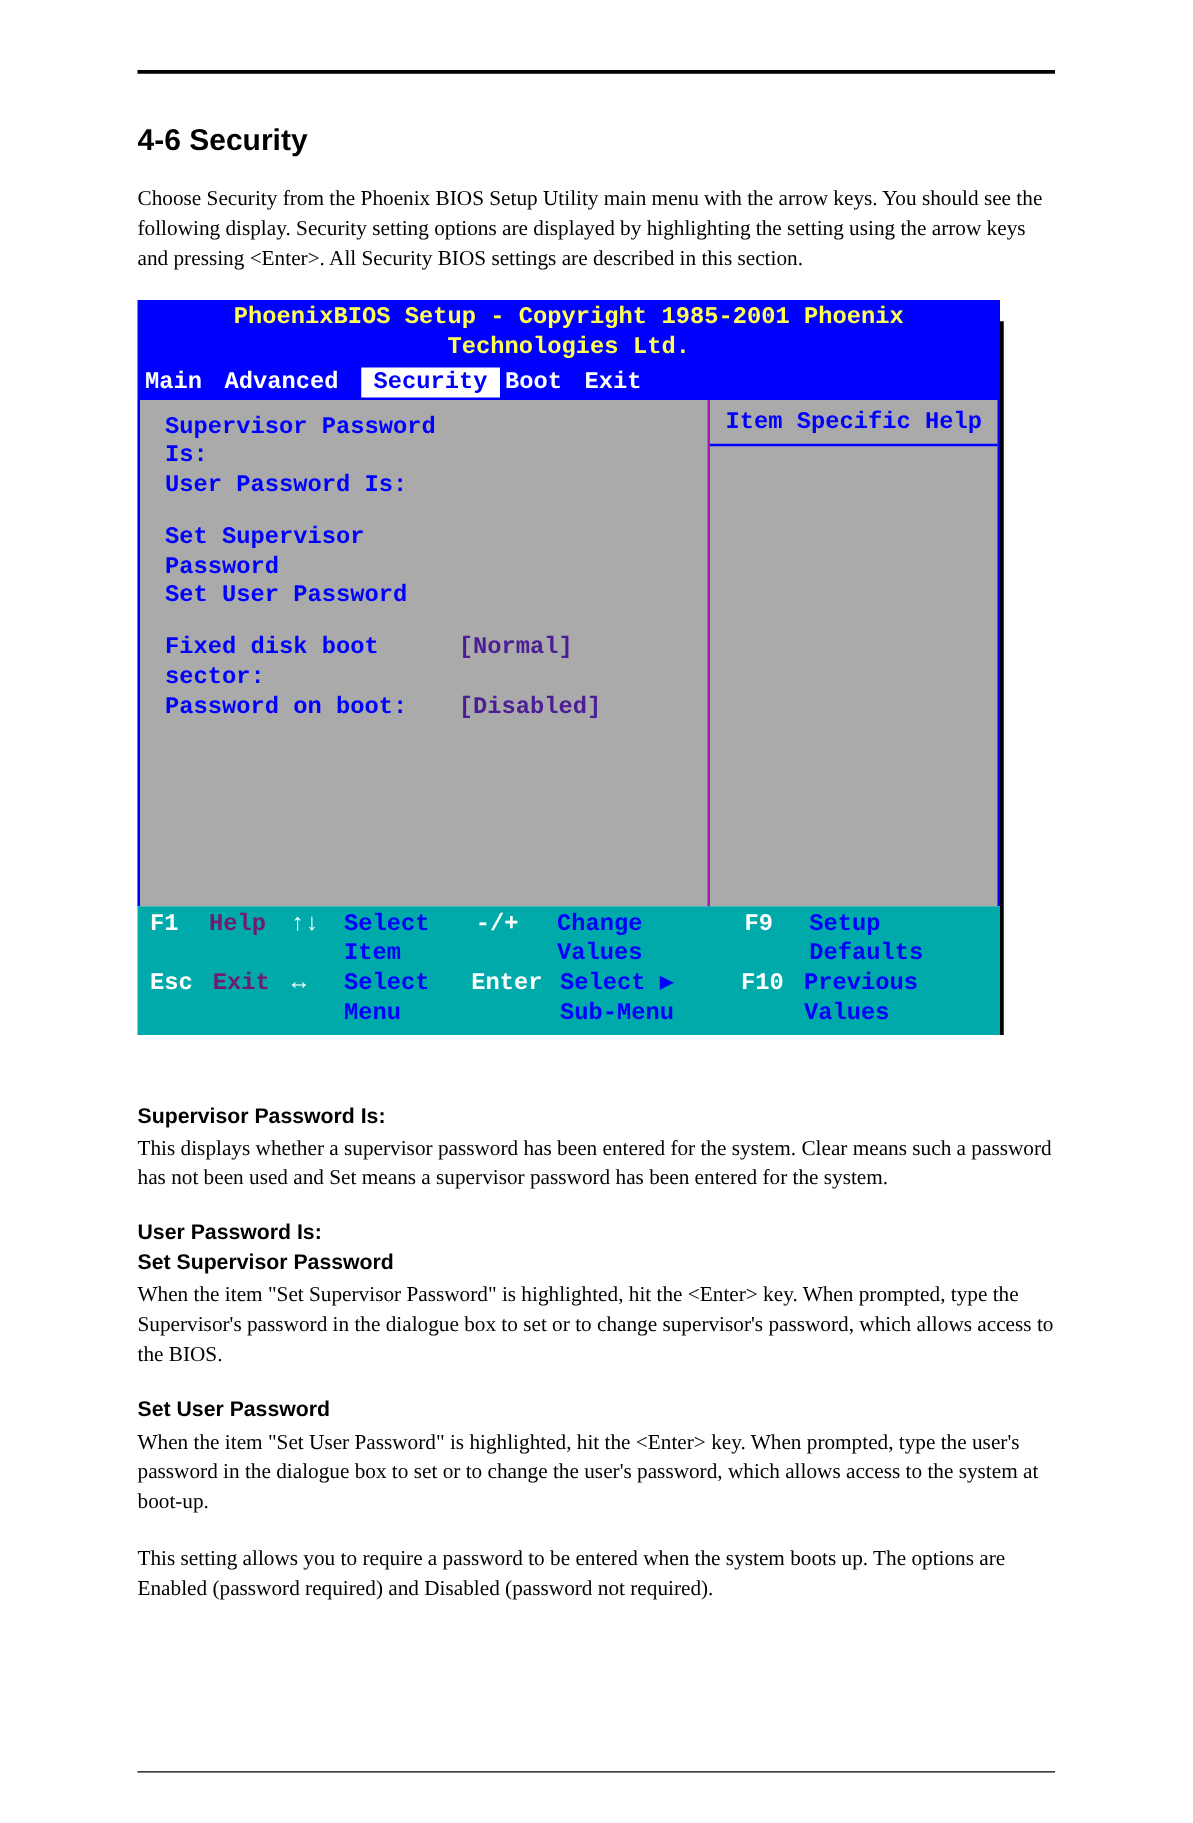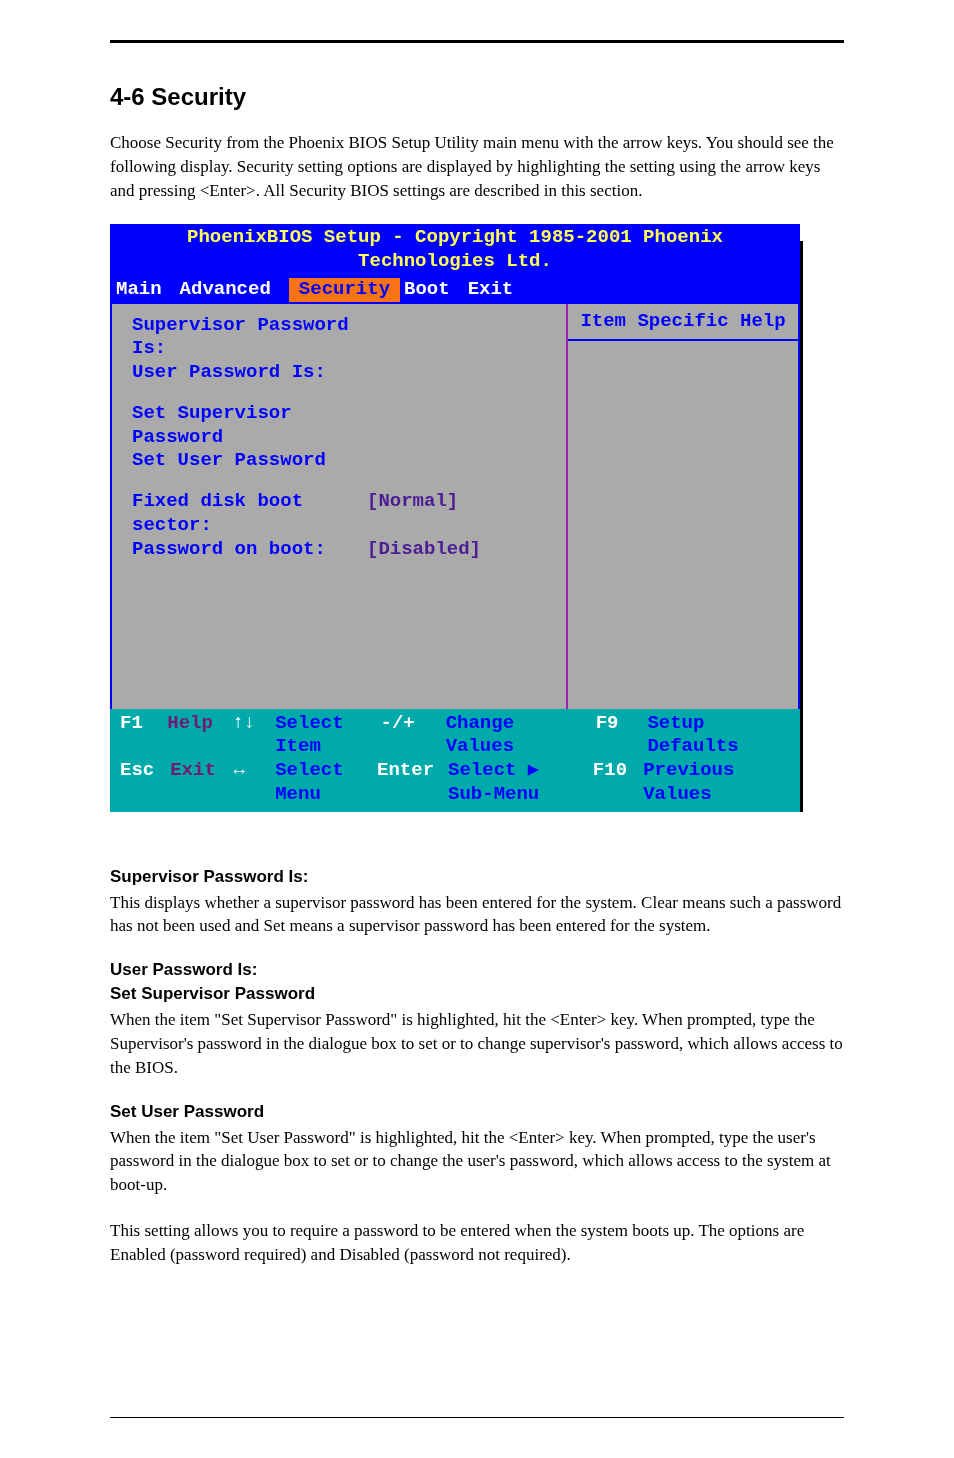--- a/index.html
+++ b/index.html
@@ -6,21 +6,21 @@
   margin: 0;
   padding: 0;
   background: #ffffff;
   font-family: "Times New Roman", Times, serif;
   color: #000000;
 }
 .page {
   width: 954px;
   min-height: 1458px;
   margin: 0 auto;
-  padding: 40px 110px 40px 110px;
+  padding: 56px 110px 40px 110px;
   box-sizing: border-box;
   position: relative;
 }
 .hr-top {
   border: none;
   border-top: 3px solid #000000;
   margin: 0 0 40px 0;
 }
 .section-title {
   font-family: Arial, Helvetica, sans-serif;
@@ -53,21 +53,21 @@
   background: #0000ff;
   color: #ffffff;
   padding: 2px 6px;
   display: flex;
 }
 .bios-tabs .tab {
   padding: 0 10px 0 0;
   margin-right: 8px;
 }
 .bios-tabs .tab.sel {
-  background: #f97316;
+  background: #ffffff;
   color: #0000ff;
   padding: 0 10px;
   margin-right: 4px;
 }
 .bios-body {
   display: flex;
   background: #aaaaaa;
   border-left: 2px solid #0000ff;
   border-right: 2px solid #0000ff;
 }

